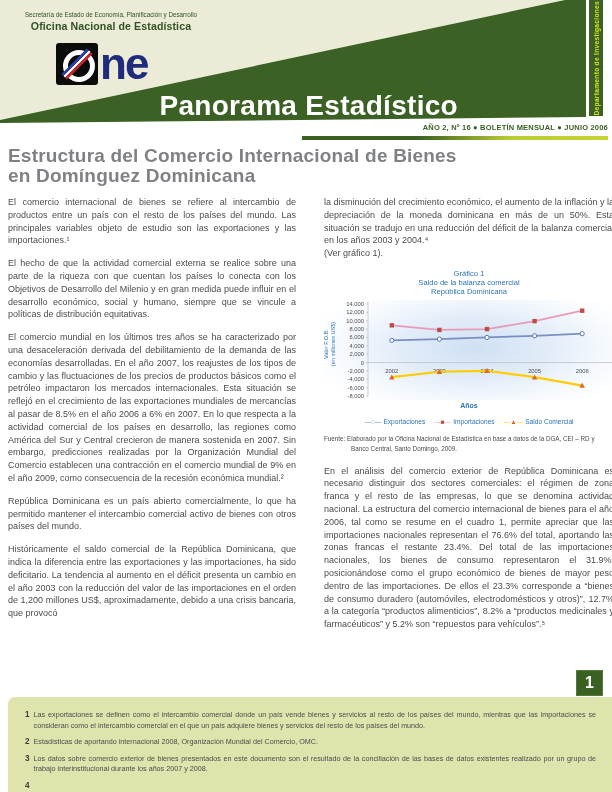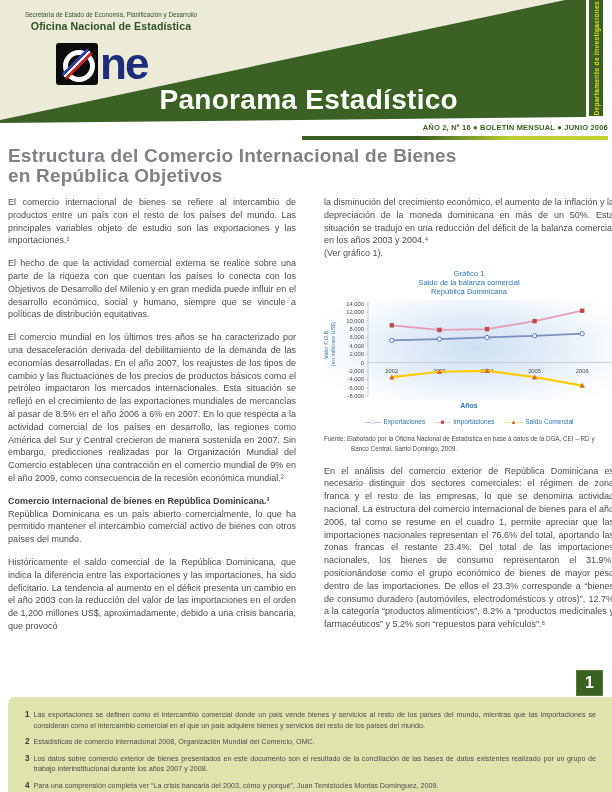--- a/index.html
+++ b/index.html
@@ -34,21 +34,21 @@
   }
   .logo-o .slash{
     position:absolute;top:3px;left:17px;width:8px;height:36px;transform:rotate(45deg);
     background:linear-gradient(90deg,#2b3fa8 0 36%,#ffffff 36% 64%,#c6252b 64% 100%);
   }
   .logo-ne{
     font-size:44px;font-weight:bold;color:#1f2c7b;line-height:42px;letter-spacing:-2px;margin-left:2px;
     font-family:"Liberation Sans",sans-serif;
   }
   .masthead{
-    position:absolute;top:84px;right:30px;font-size:28px;font-weight:bold;color:#ffffff;
+    position:absolute;top:90px;right:30px;font-size:28px;font-weight:bold;color:#ffffff;
     letter-spacing:.3px;white-space:nowrap;
   }
   .dept-strip{
     position:absolute;top:0;left:589px;width:14px;height:116px;background:#3C6125;
     display:flex;align-items:center;justify-content:center;
   }
   .dept-strip span{
     writing-mode:vertical-rl;transform:rotate(180deg);
     font-size:6.6px;font-weight:bold;color:#D9E021;letter-spacing:.3px;white-space:nowrap;
   }
@@ -126,28 +126,27 @@
   <div class="masthead">Panorama Estadístico</div>
   <div class="dept-strip">
     <span>Departamento de Investigaciones</span>
   </div>
 </div>
 <div class="issue-line">AÑO 2, Nº 16  ●  BOLETÍN MENSUAL  ●  JUNIO 2006</div>
 <div class="accent-bar"></div>
 
 <div class="article-title">
   <div>Estructura del Comercio Internacional de Bienes</div>
-  <div>en República Objetivos</div>
+  <div>en Domínguez Dominicana</div>
 </div>
 
 <div class="col col-left">
   <p class="para">El comercio internacional de bienes se refiere al intercambio de productos entre un país con el resto de los países del mundo. Las principales variables objeto de estudio son las exportaciones y las importaciones.¹</p>
   <p class="para">El hecho de que la actividad comercial externa se realice sobre una parte de la riqueza con que cuentan los países lo conecta con los Objetivos de Desarrollo del Milenio y en gran medida puede influir en el desarrollo económico, social y humano, siempre que se vincule a políticas de distribución equitativas.</p>
   <p class="para">El comercio mundial en los últimos tres años se ha caracterizado por una desaceleración derivada del debilitamiento de la demanda de las economías desarrolladas. En el año 2007, los reajustes de los tipos de cambio y las fluctuaciones de los precios de productos básicos como el petróleo impactaron los mercados internacionales. Esta situación se reflejó en el crecimiento de las exportaciones mundiales de mercancías al pasar de 8.5% en el año 2006 a 6% en 2007. En lo que respecta a la actividad comercial de los países en desarrollo, las regiones como América del Sur y Central crecieron de manera sostenida en 2007. Sin embargo, predicciones realizadas por la Organización Mundial del Comercio establecen una contracción en el comercio mundial de 9% en el año 2009, como consecuencia de la recesión económica mundial.²</p>
-  <p class="para section-heading">Comercio Internacional de bienes en República Dominicana.³</p>
   <p class="para">República Dominicana es un país abierto comercialmente, lo que ha permitido mantener el intercambio comercial activo de bienes con otros países del mundo.</p>
   <p class="para">Históricamente el saldo comercial de la República Dominicana, que indica la diferencia entre las exportaciones y las importaciones, ha sido deficitario. La tendencia al aumento en el déficit presenta un cambio en el año 2003 con la reducción del valor de las importaciones en el orden de 1,200 millones US$, aproximadamente, debido a una crisis bancaria, que provocó</p>
 </div>
 
 <div class="col col-right">
   <p class="para">la disminución del crecimiento económico, el aumento de la inflación y la depreciación de la moneda dominicana en más de un 50%. Esta situación se tradujo en una reducción del déficit de la balanza comercial en los años 2003 y 2004.⁴
 (Ver gráfico 1).</p>
 
   <div class="chart-figure">
     <div class="chart-title">
@@ -224,23 +223,22 @@
 
 <div class="page-number">1</div>
 
 <div class="footnotes" id="footnotes">
     <div class="footnote">
       <span class="fn-num">1</span>
       <span class="fn-text">Las exportaciones se definen como el intercambio comercial donde un país vende bienes y servicios al resto de los países del mundo, mientras que las importaciones se consideran como el intercambio comercial en el que un país adquiere bienes y servicios del resto de los países del mundo.</span>
     </div>
     <div class="footnote">
       <span class="fn-num">2</span>
-      <span class="fn-text">Estadísticas de comercio internacional 2008, Organización Mundial del Comercio, OMC.</span>
+      <span class="fn-text">Estadísticas de aportando internacional 2008, Organización Mundial del Comercio, OMC.</span>
     </div>
     <div class="footnote">
       <span class="fn-num">3</span>
       <span class="fn-text">Los datos sobre comercio exterior de bienes presentados en este documento son el resultado de la conciliación de las bases de datos existentes realizado por un grupo de trabajo interinstitucional durante los años 2007 y 2008.</span>
     </div>
     <div class="footnote">
       <span class="fn-num">4</span>
-      <span class="fn-text">Para una comprensión completa ver “La crisis bancaria del 2003, cómo y porqué”, Juan Temístocles Montas Domínguez, 2009.</span>
     </div>
   </div>
 
 </body></html>

